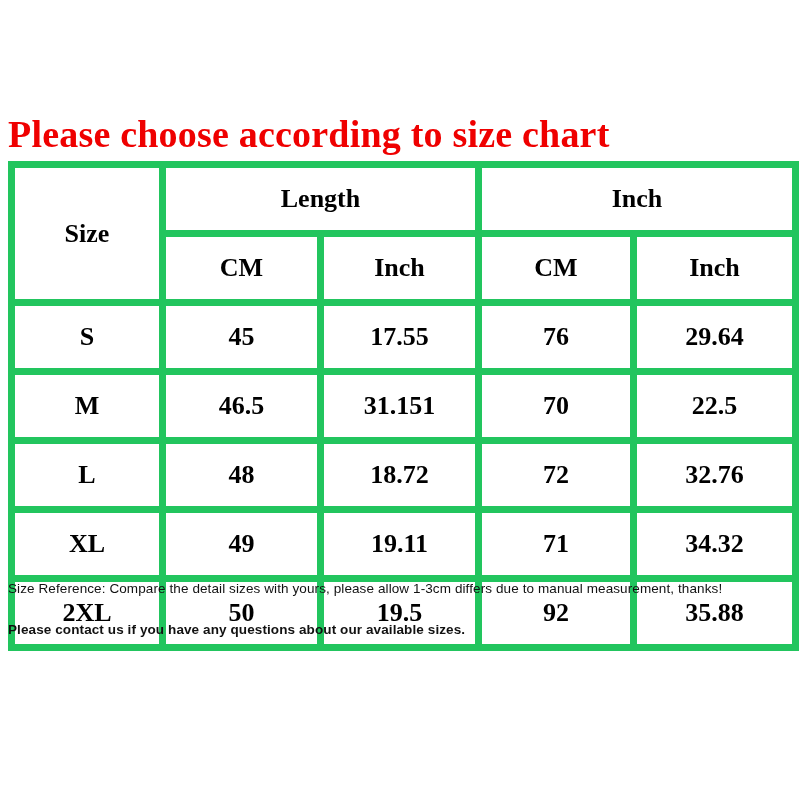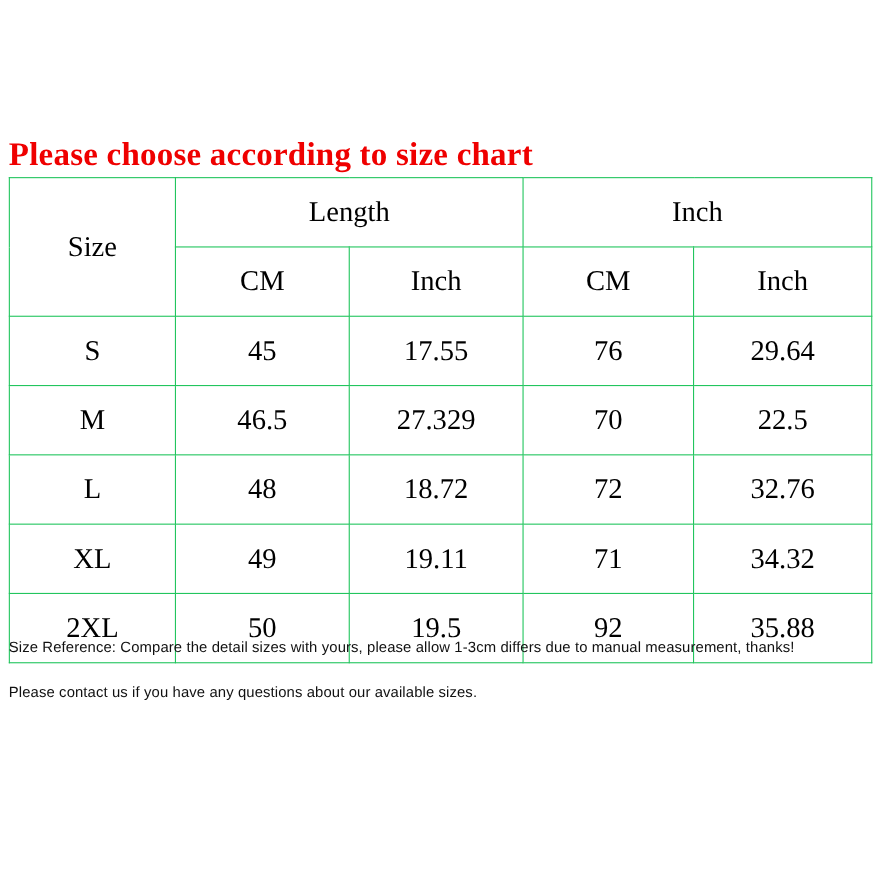--- a/index.html
+++ b/index.html
@@ -19,43 +19,42 @@
     position: absolute;
     left: 0;
     top: 0;
     width: 800px;
     height: 800px;
   }
   .title {
     position: absolute;
     left: 8px;
     top: 112px;
-    font-size: 30px;
+    font-size: 38px;
     font-weight: bold;
     color: #ef0000;
     letter-spacing: 0.2px;
     white-space: nowrap;
-    margin-top: 12px;
   }
   .table-wrap {
     position: absolute;
     left: 8px;
     top: 161px;
     width: 784px;
   }
   table.size-chart {
     border-collapse: collapse;
     width: 784px;
     table-layout: fixed;
   }
   table.size-chart td, table.size-chart th {
-    border: 1px solid #22c55e;
+    border: 7px solid #22c55e;
     text-align: center;
     vertical-align: middle;
-    font-weight: normal;
+    font-weight: bold;
     font-size: 26px;
     padding: 0;
     height: 62px;
   }
   td.size-corner {
     font-size: 26px;
     height: 92px;
   }
   th.group-head {
     font-size: 27px;
@@ -80,21 +79,21 @@
   .note {
     position: absolute;
     left: 8px;
     width: 784px;
     font-family: "Liberation Sans", sans-serif;
     font-size: 13.5px;
     color: #111111;
     letter-spacing: 0.1px;
   }
   .note-1 { top: 581px; }
-  .note-2 { top: 622px; }
+  .note-2 { top: 622px; font-weight: bold; }
 </style>
 </head>
 <body>
 
 <div class="page">
 
   <div class="title">Please choose according to size chart</div>
 
   <div class="table-wrap">
     <table class="size-chart">
@@ -121,21 +120,21 @@
         <tr>
           <td class="row-label">S</td>
           <td class="data-cell">45</td>
           <td class="data-cell">17.55</td>
           <td class="data-cell">76</td>
           <td class="data-cell">29.64</td>
         </tr>
         <tr>
           <td class="row-label">M</td>
           <td class="data-cell">46.5</td>
-          <td class="data-cell">27.329</td>
+          <td class="data-cell">31.151</td>
           <td class="data-cell">70</td>
           <td class="data-cell">22.5</td>
         </tr>
         <tr>
           <td class="row-label">L</td>
           <td class="data-cell">48</td>
           <td class="data-cell">18.72</td>
           <td class="data-cell">72</td>
           <td class="data-cell">32.76</td>
         </tr>

